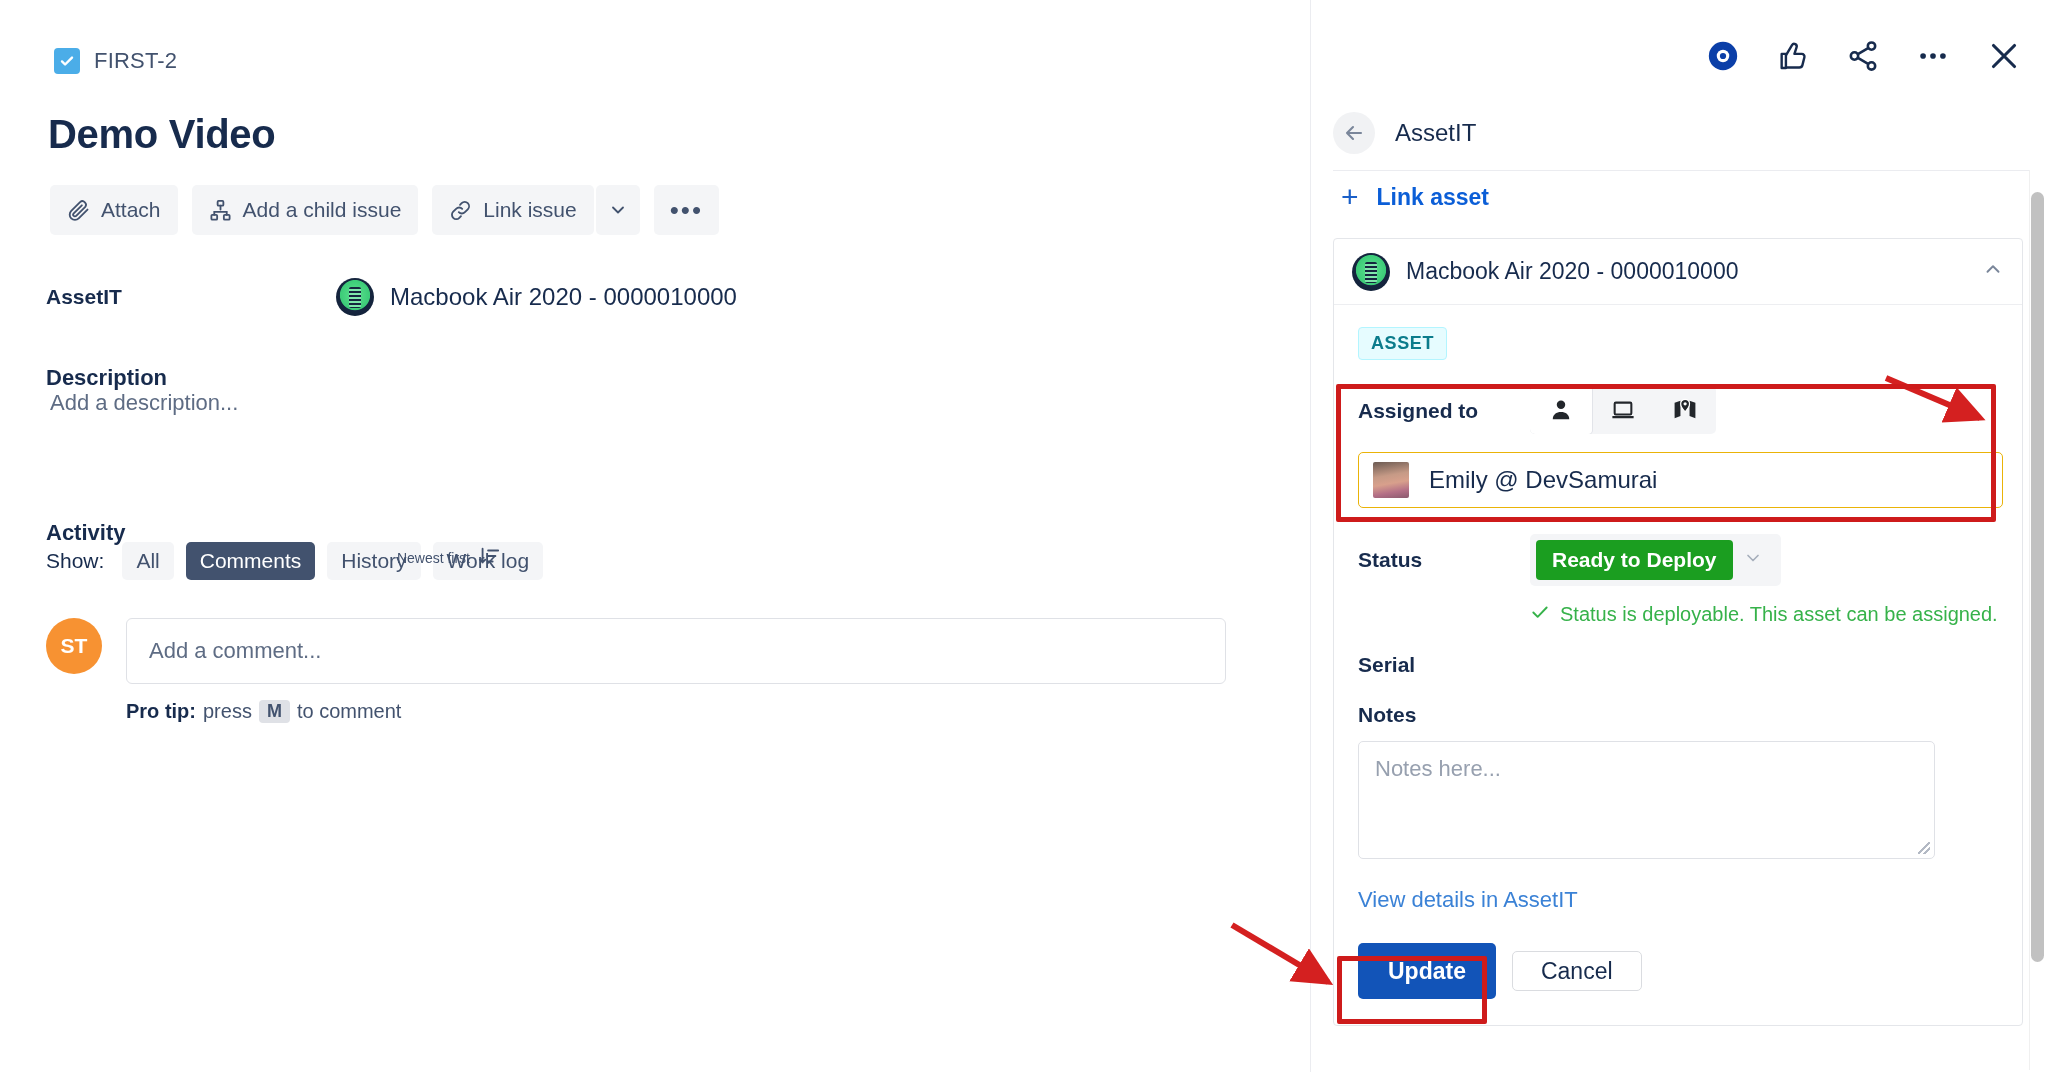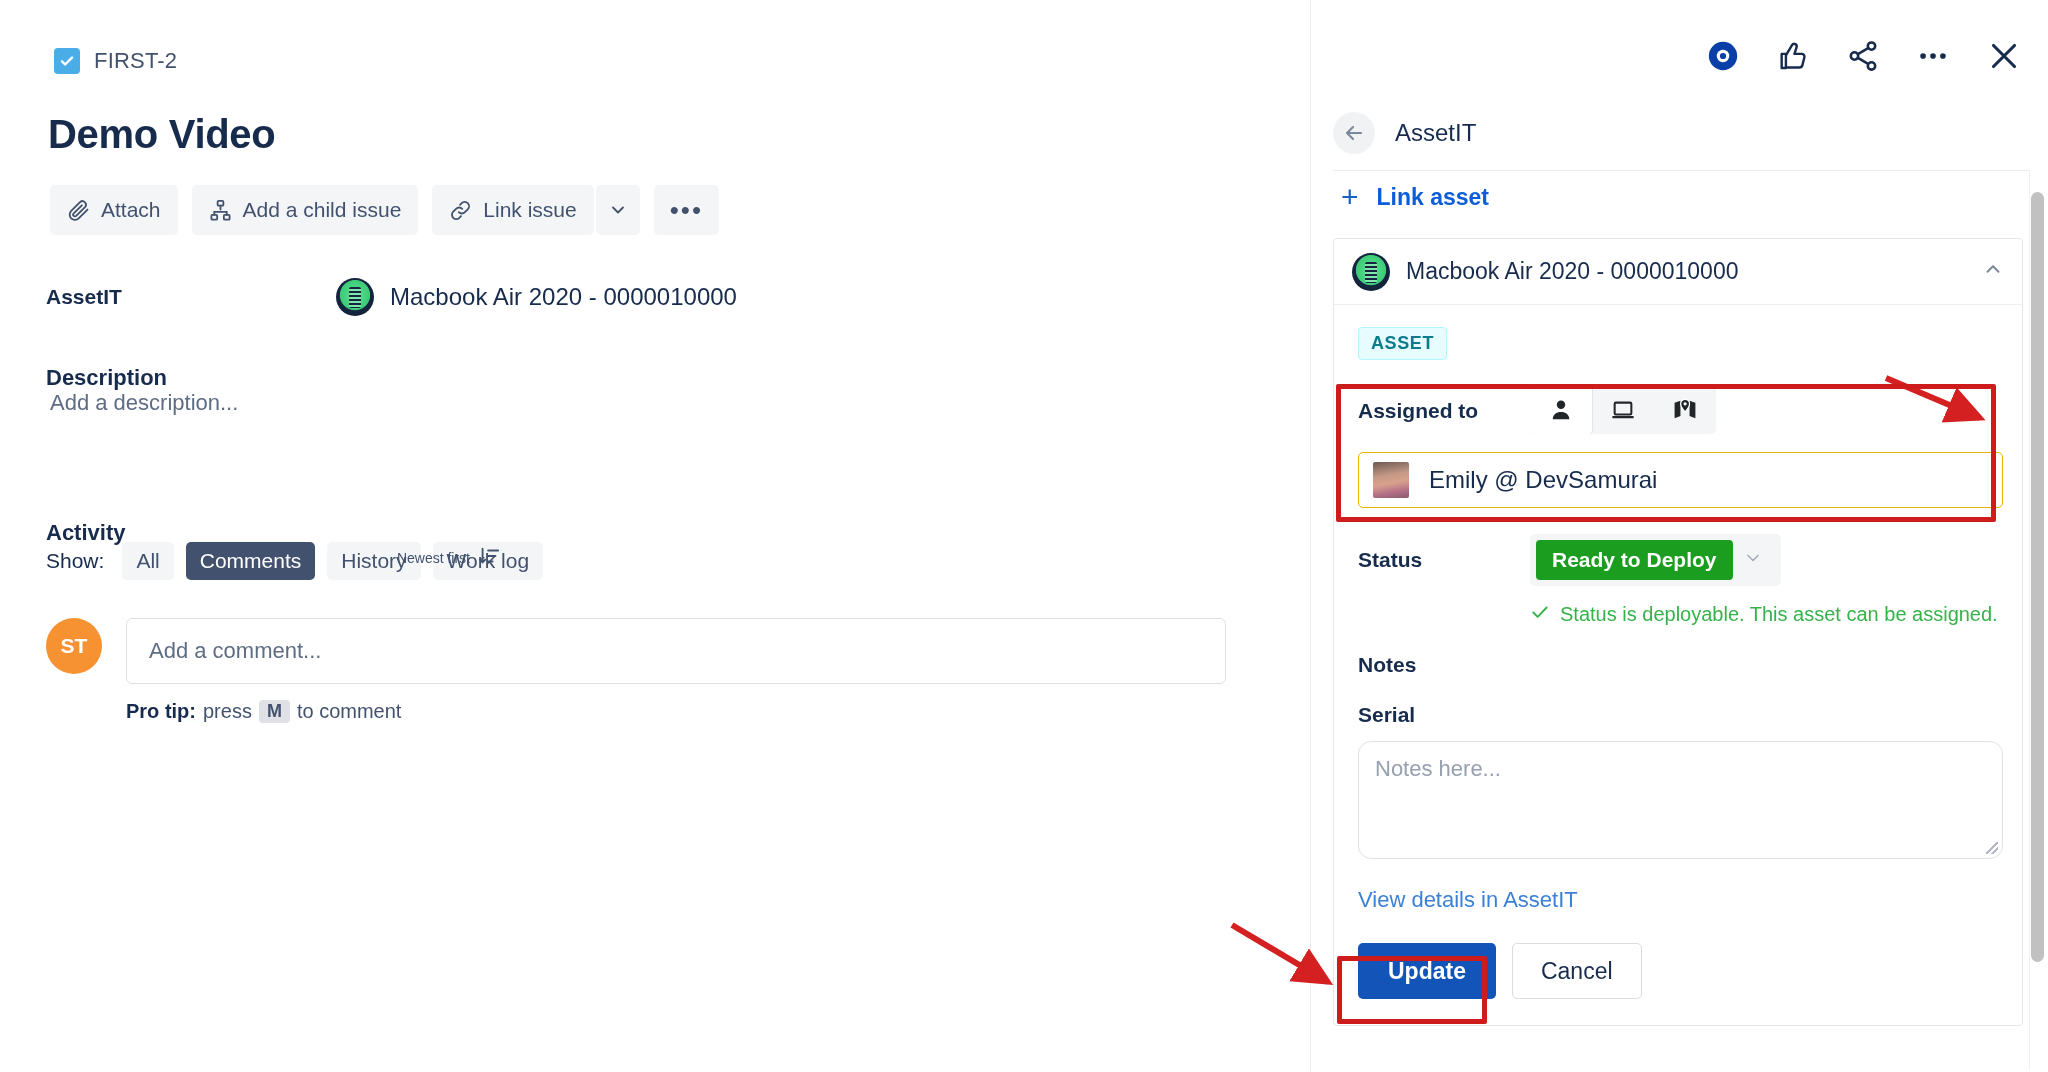--- a/index.html
+++ b/index.html
@@ -330,23 +330,23 @@
     font-size: 20px; color: #36B24A;
     display: flex; align-items: center; gap: 10px;
   }
 
   .plain-label {
     margin-top: 26px;
     font-size: 21px; font-weight: bold; color: #172B4D;
   }
   .notes-area {
     margin-top: 14px;
-    width: 645px; height: 118px;
+    width: 577px; height: 118px;
     border: 1px solid #DFE1E6;
-    border-radius: 13px;
+    border-radius: 5px;
     background: #fff;
     padding: 14px 16px;
     font-size: 22px;
     color: #97A0AF;
     font-family: "Liberation Sans", sans-serif;
     position: relative;
     cursor: text;
   }
   .notes-area::after {
     content: "";
@@ -378,21 +378,21 @@
     padding: 0 30px;
     cursor: pointer;
     font-family: "Liberation Sans", sans-serif;
   }
   .btn-cancel {
     background: #fff;
     color: #172B4D;
     font-size: 23px;
     border: 1px solid #DADCE0;
     border-radius: 5px;
-    height: 56px;
+    height: 40px;
     padding: 0 28px;
     cursor: pointer;
     font-family: "Liberation Sans", sans-serif;
   }
 
   
   .scrollbar-track {
     position: absolute;
     right: 3px; top: 170px;
     width: 16px; height: 900px;
@@ -636,23 +636,23 @@
 
         <div class="deployable">
           <span>
             <svg width="20" height="20" viewBox="0 0 24 24" fill="none" stroke="#36B24A" stroke-width="2.3" stroke-linecap="round" stroke-linejoin="round">
                 <path d="M4 12.6l5.2 5.2L20 6.6"></path>
               </svg>
           </span>
           <span>Status is deployable. This asset can be assigned.</span>
         </div>
 
+        <div class="plain-label">Serial</div>
+
         <div class="plain-label">Notes</div>
-
-        <div class="plain-label">Serial</div>
         <div class="notes-area">Notes here...</div>
 
         <div class="view-details">View details in AssetIT</div>
 
         <div class="action-row">
           <button class="btn-update">Update</button>
           <button class="btn-cancel">Cancel</button>
         </div>
       </div>
     </div>

